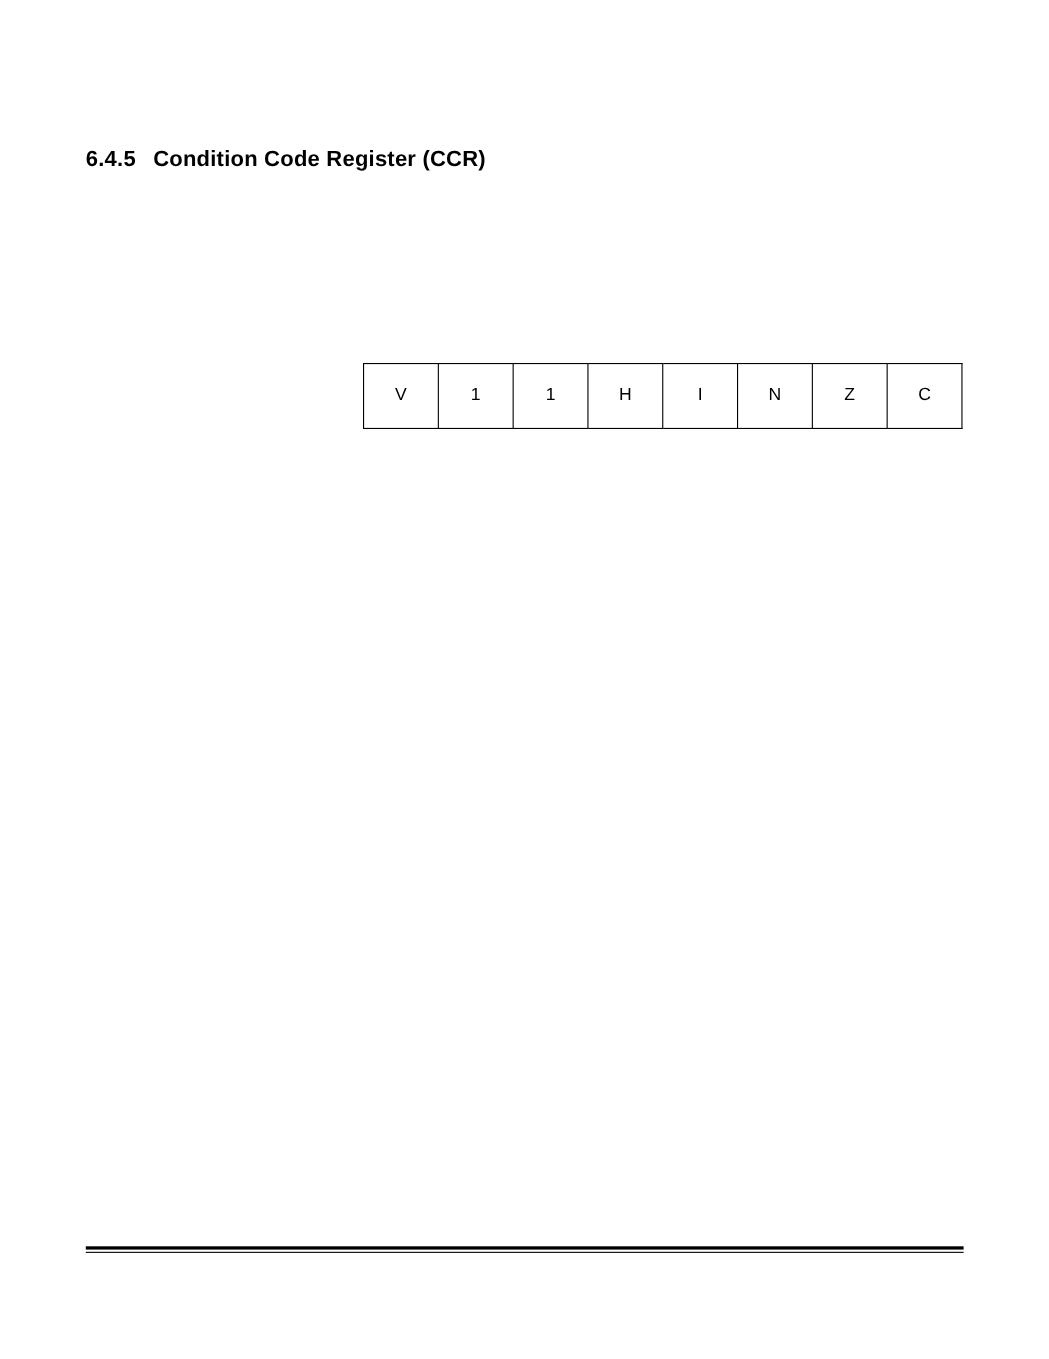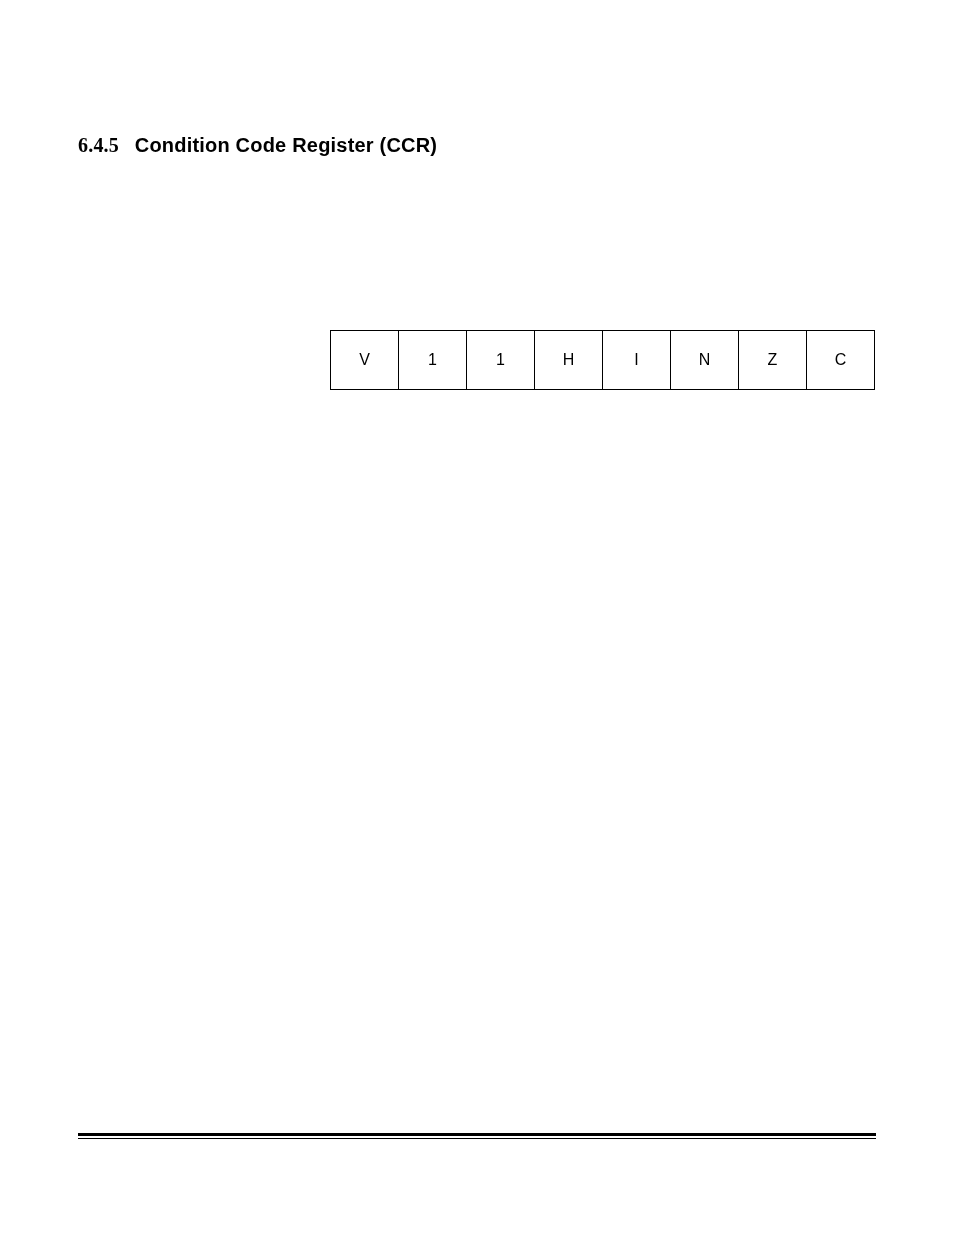--- a/index.html
+++ b/index.html
@@ -23,21 +23,20 @@
     position: absolute;
     top: 134px;
     left: 78px;
     font-size: 20px;
     font-weight: 700;
     letter-spacing: 0.2px;
     font-family: "Century Gothic", "Avant Garde", Arial, sans-serif;
   }
   .heading .num {
     margin-right: 10px;
-    font-family: Liberation Serif, serif;
   }
 
   .register-table {
     position: absolute;
     top: 330px;
     left: 330px;
     border-collapse: collapse;
   }
   .register-table td {
     width: 65px;

